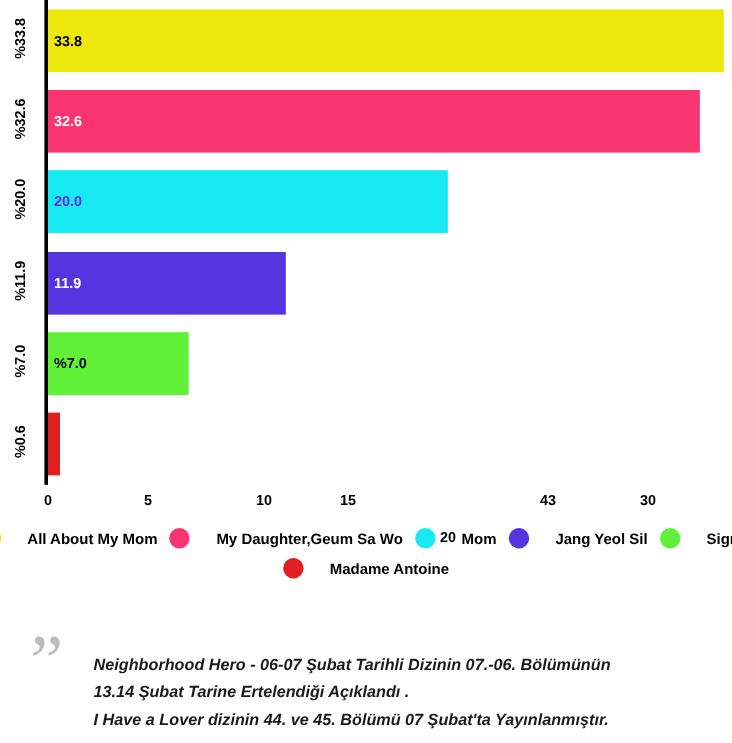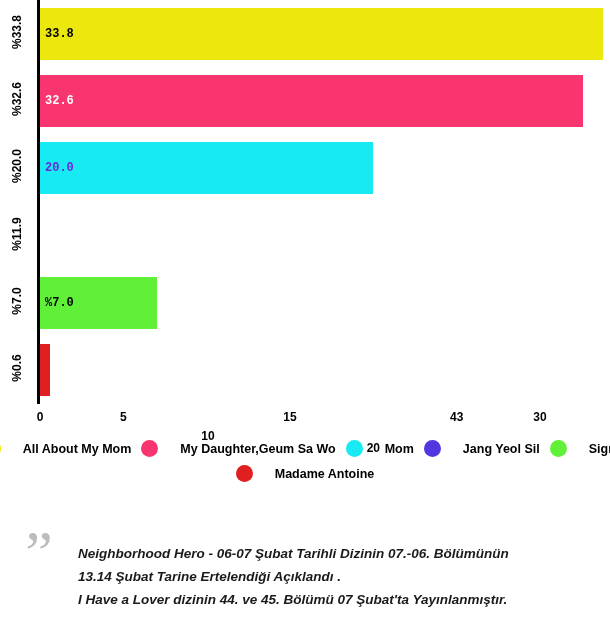--- a/index.html
+++ b/index.html
@@ -58,21 +58,20 @@
     background: #000000;
   }
 
   
   #plot-area {
     position: absolute;
     left: 40px;
     top: 0;
     width: 462px;
     height: 404px;
-    font-family: Liberation Mono, monospace;
   }
   .bar-row {
     position: absolute;
     left: 0;
     height: 52px;
   }
   .bar {
     position: absolute;
     left: 0;
     top: 0;
@@ -194,33 +193,37 @@
         <div class="bar-value-label" style="color: rgb(0, 0, 0);">33.8</div>
       </div>
       <div class="bar-row" style="top: 75px; width: 570px;">
         <div class="bar" style="width: 543.333px; background: rgb(249, 53, 111); border: 1px solid rgb(249, 53, 111);"></div>
         <div class="bar-value-label" style="color: rgb(255, 255, 255);">32.6</div>
       </div>
       <div class="bar-row" style="top: 142.333px; width: 570px;">
         <div class="bar" style="width: 333.333px; background: rgb(24, 234, 244); border: 1px solid rgb(24, 234, 244);"></div>
         <div class="bar-value-label" style="color: #6d28d9;">20.0</div>
       </div>
+      <div class="bar-row" style="top: 209.667px; width: 570px;">
+        <div class="bar" style="width: 198.333px; background: rgb(84, 54, 224); border: 1px solid rgb(84, 54, 224);"></div>
+        <div class="bar-value-label" style="color: rgb(255, 255, 255);">11.9</div>
+      </div>
       <div class="bar-row" style="top: 277px; width: 570px;">
         <div class="bar" style="width: 116.667px; background: rgb(95, 240, 55); border: 1px solid rgb(95, 240, 55);"></div>
         <div class="bar-value-label" style="color: rgb(0, 0, 0);">%7.0</div>
       </div>
       <div class="bar-row" style="top: 344.333px; width: 570px;">
         <div class="bar" style="width: 10px; background: rgb(224, 31, 33); border: 1px solid rgb(224, 31, 33);"></div>
       </div>
     </div>
 
   <div id="x-axis">
       <div class="x-tick-label" style="left: 40px;">0</div>
       <div class="x-tick-label" style="left: 123.333px;">5</div>
-      <div class="x-tick-label" style="left: 208px; margin-top: 19px;">10</div>
+      <div class="x-tick-label" style="left: 220px;">10</div>
       <div class="x-tick-label" style="left: 290px;">15</div>
       <div class="x-tick-label" style="left: 373.333px; margin-top: 31px;">20</div>
       <div class="x-tick-label" style="left: 456.667px;">43</div>
       <div class="x-tick-label" style="left: 540px;">30</div>
     </div>
 
 </div>
 
 <div id="legend">
     <div class="legend-row">

